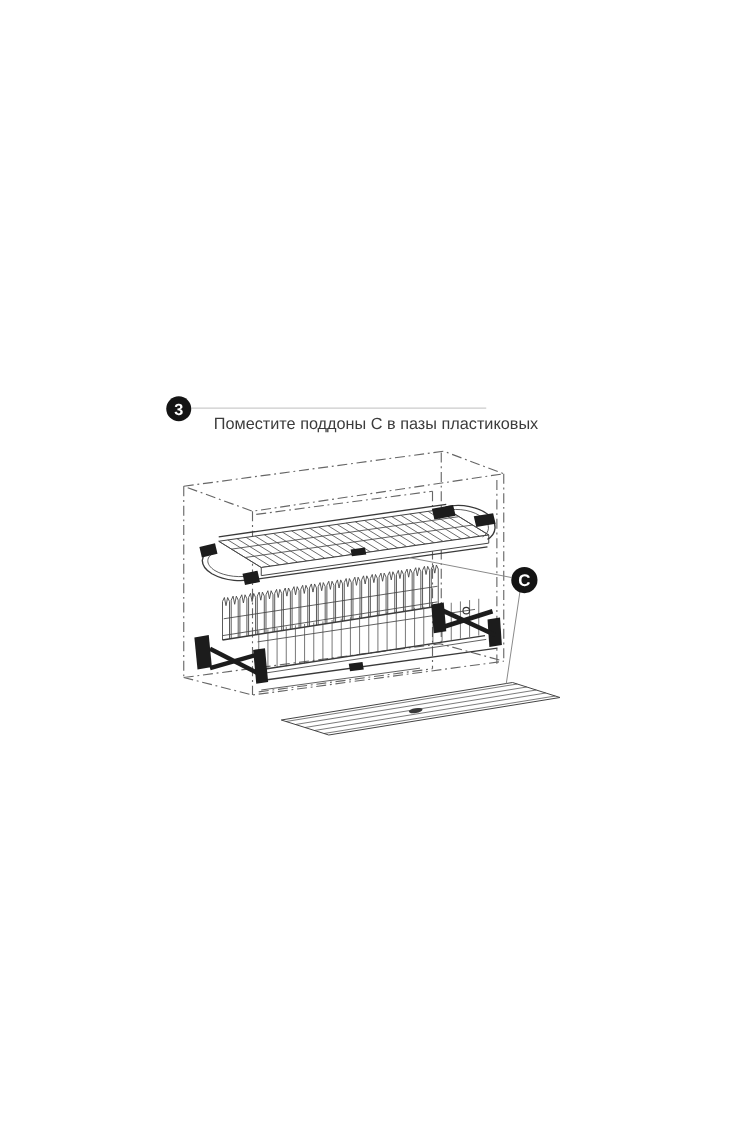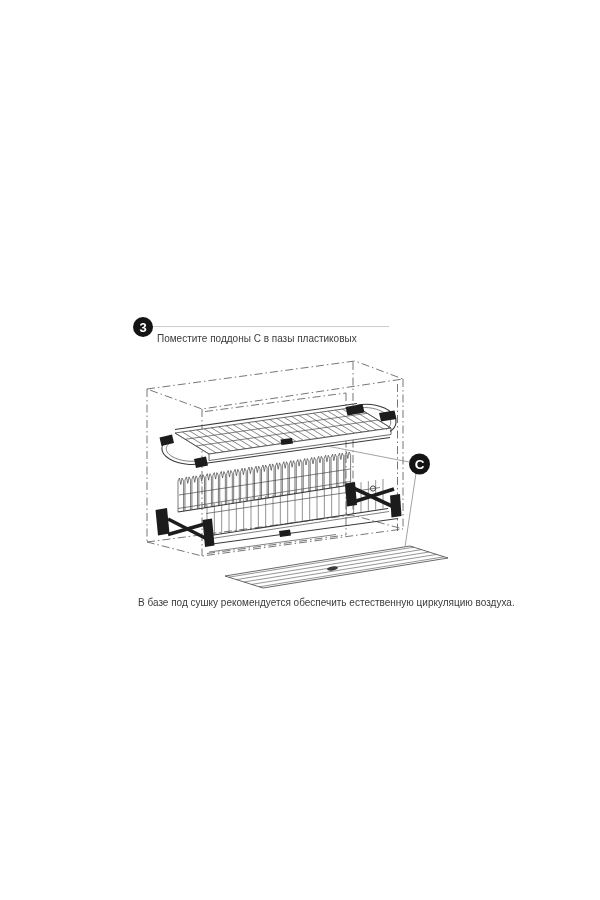--- a/index.html
+++ b/index.html
@@ -9,21 +9,21 @@
   }
   .step-rule{
     position:absolute;left:153px;top:326px;width:236px;height:1px;background:#cccccc;
   }
   .step-badge{
     position:absolute;left:133px;top:317px;width:20px;height:20px;border-radius:50%;
     background:#141414;color:#ffffff;font-size:13px;font-weight:bold;
     display:flex;align-items:center;justify-content:center;line-height:1;
   }
   .step-text{
-    position:absolute;left:157px;top:332px;color:#3c3c3c;font-size:10px;line-height:13.5px;
+    position:absolute;left:171px;top:332px;color:#3c3c3c;font-size:13px;line-height:13.5px;
   }
   .footnote{
     position:absolute;left:138px;top:597px;color:#3c3c3c;font-size:10px;line-height:12px;
   }
   svg.illustration{position:absolute;left:0;top:0;}
   .cab{stroke:#666666;stroke-width:0.9;fill:none;stroke-dasharray:8 3 1.5 3;}
   .wire{stroke:#4a4a4a;stroke-width:0.7;fill:none;}
   .wire-bold{stroke:#3a3a3a;stroke-width:1.1;fill:none;}
   .slab{fill:#ffffff;stroke:#444444;stroke-width:0.8;}
   .dark{fill:#1c1c1c;stroke:none;}
@@ -192,14 +192,13 @@
     </g>
 
     <g>
       <path class="leader" d="M409,462 L327,446"></path>
       <path class="leader" d="M416,473 L405,547"></path>
       <circle cx="419.5" cy="464" r="10.5" fill="#141414"></circle>
       <text x="419.5" y="468.8" text-anchor="middle" fill="#ffffff" font-family="Liberation Sans, sans-serif" font-size="13.5" font-weight="bold">C</text>
     </g>
   </svg>
 
-  <div class="footnote">В базе под сушку рекомендуется обеспечить естественную циркуляцию воздуха.</div>
 </div>
 
 </body></html>

